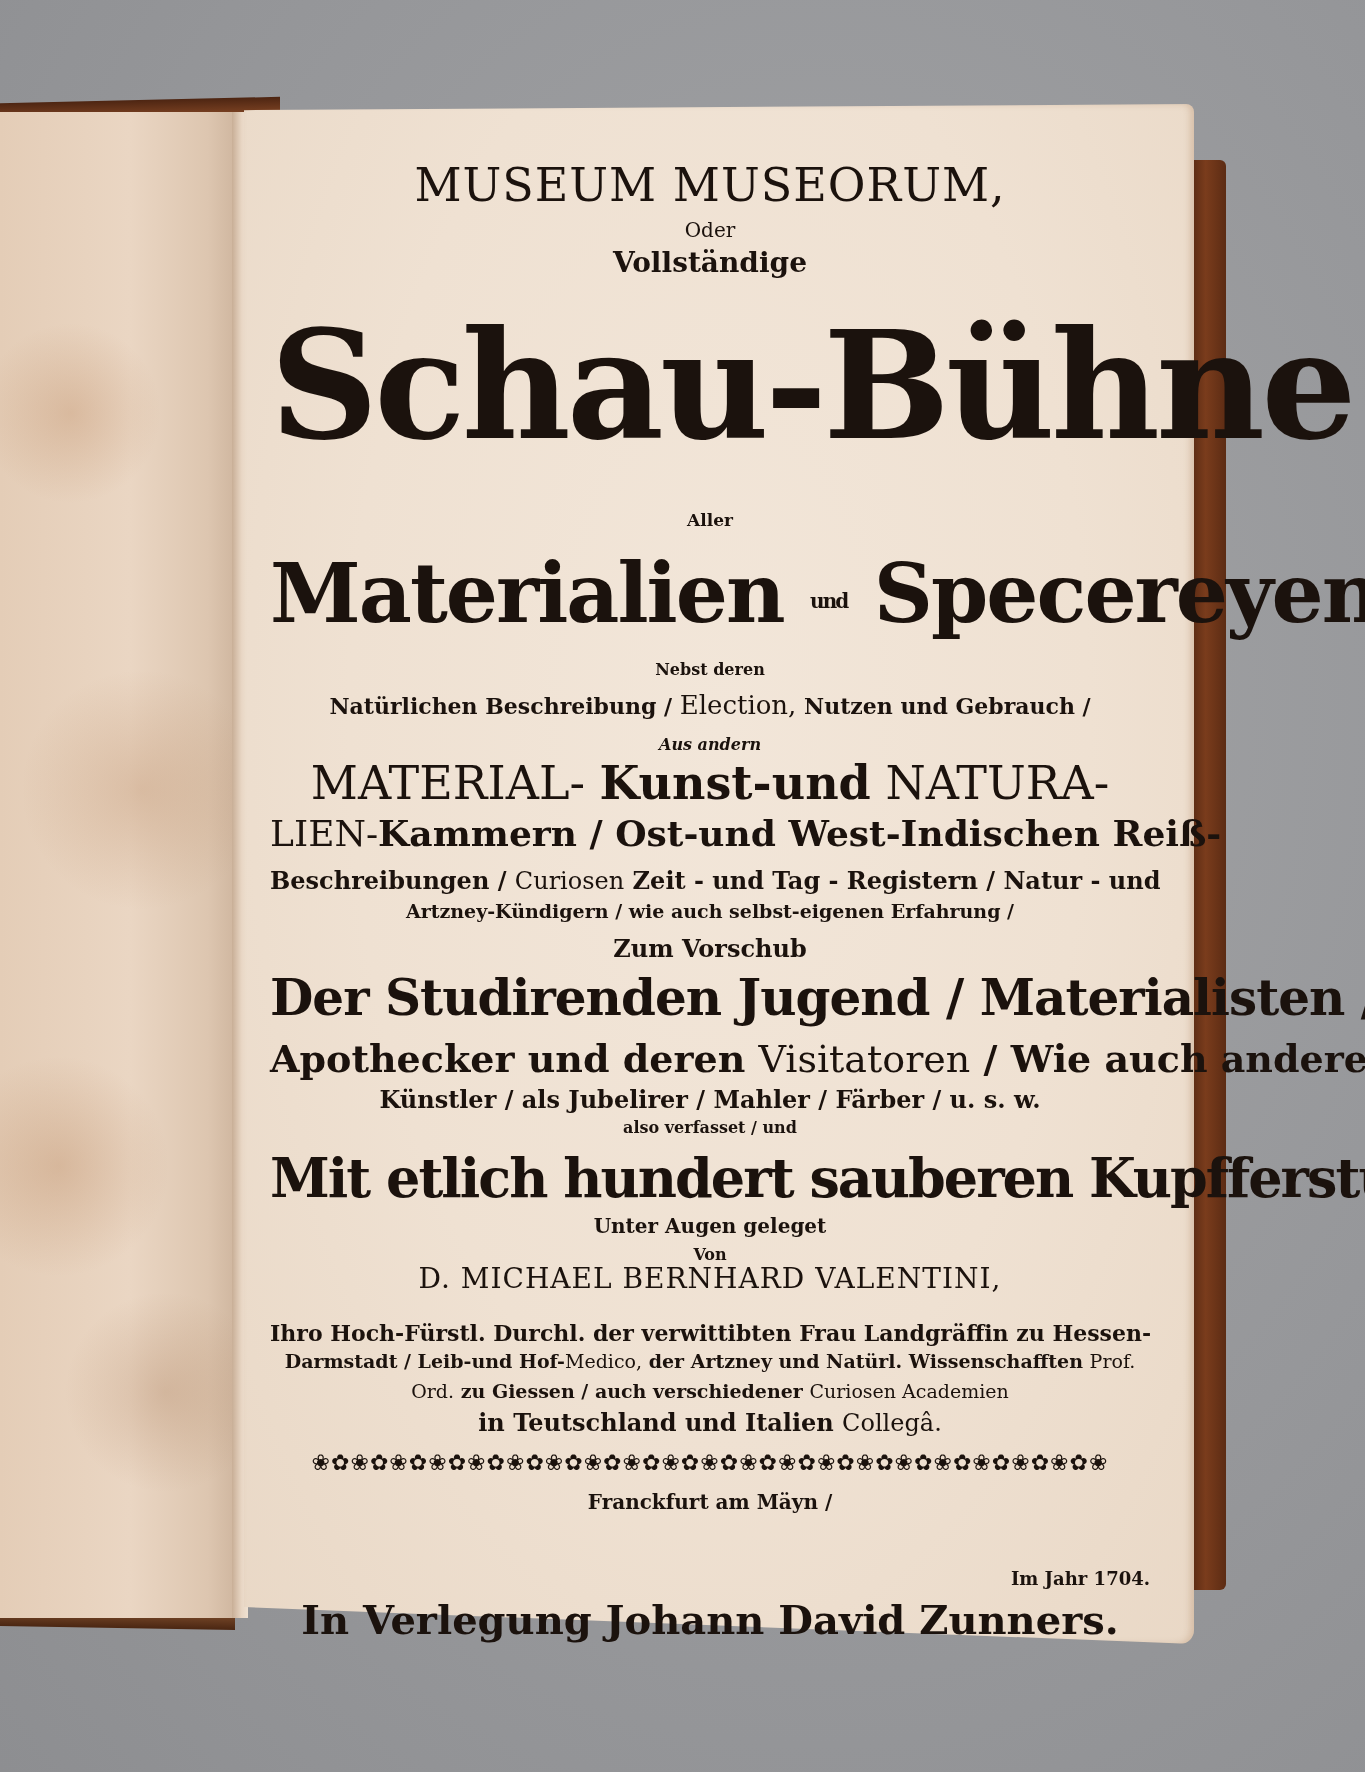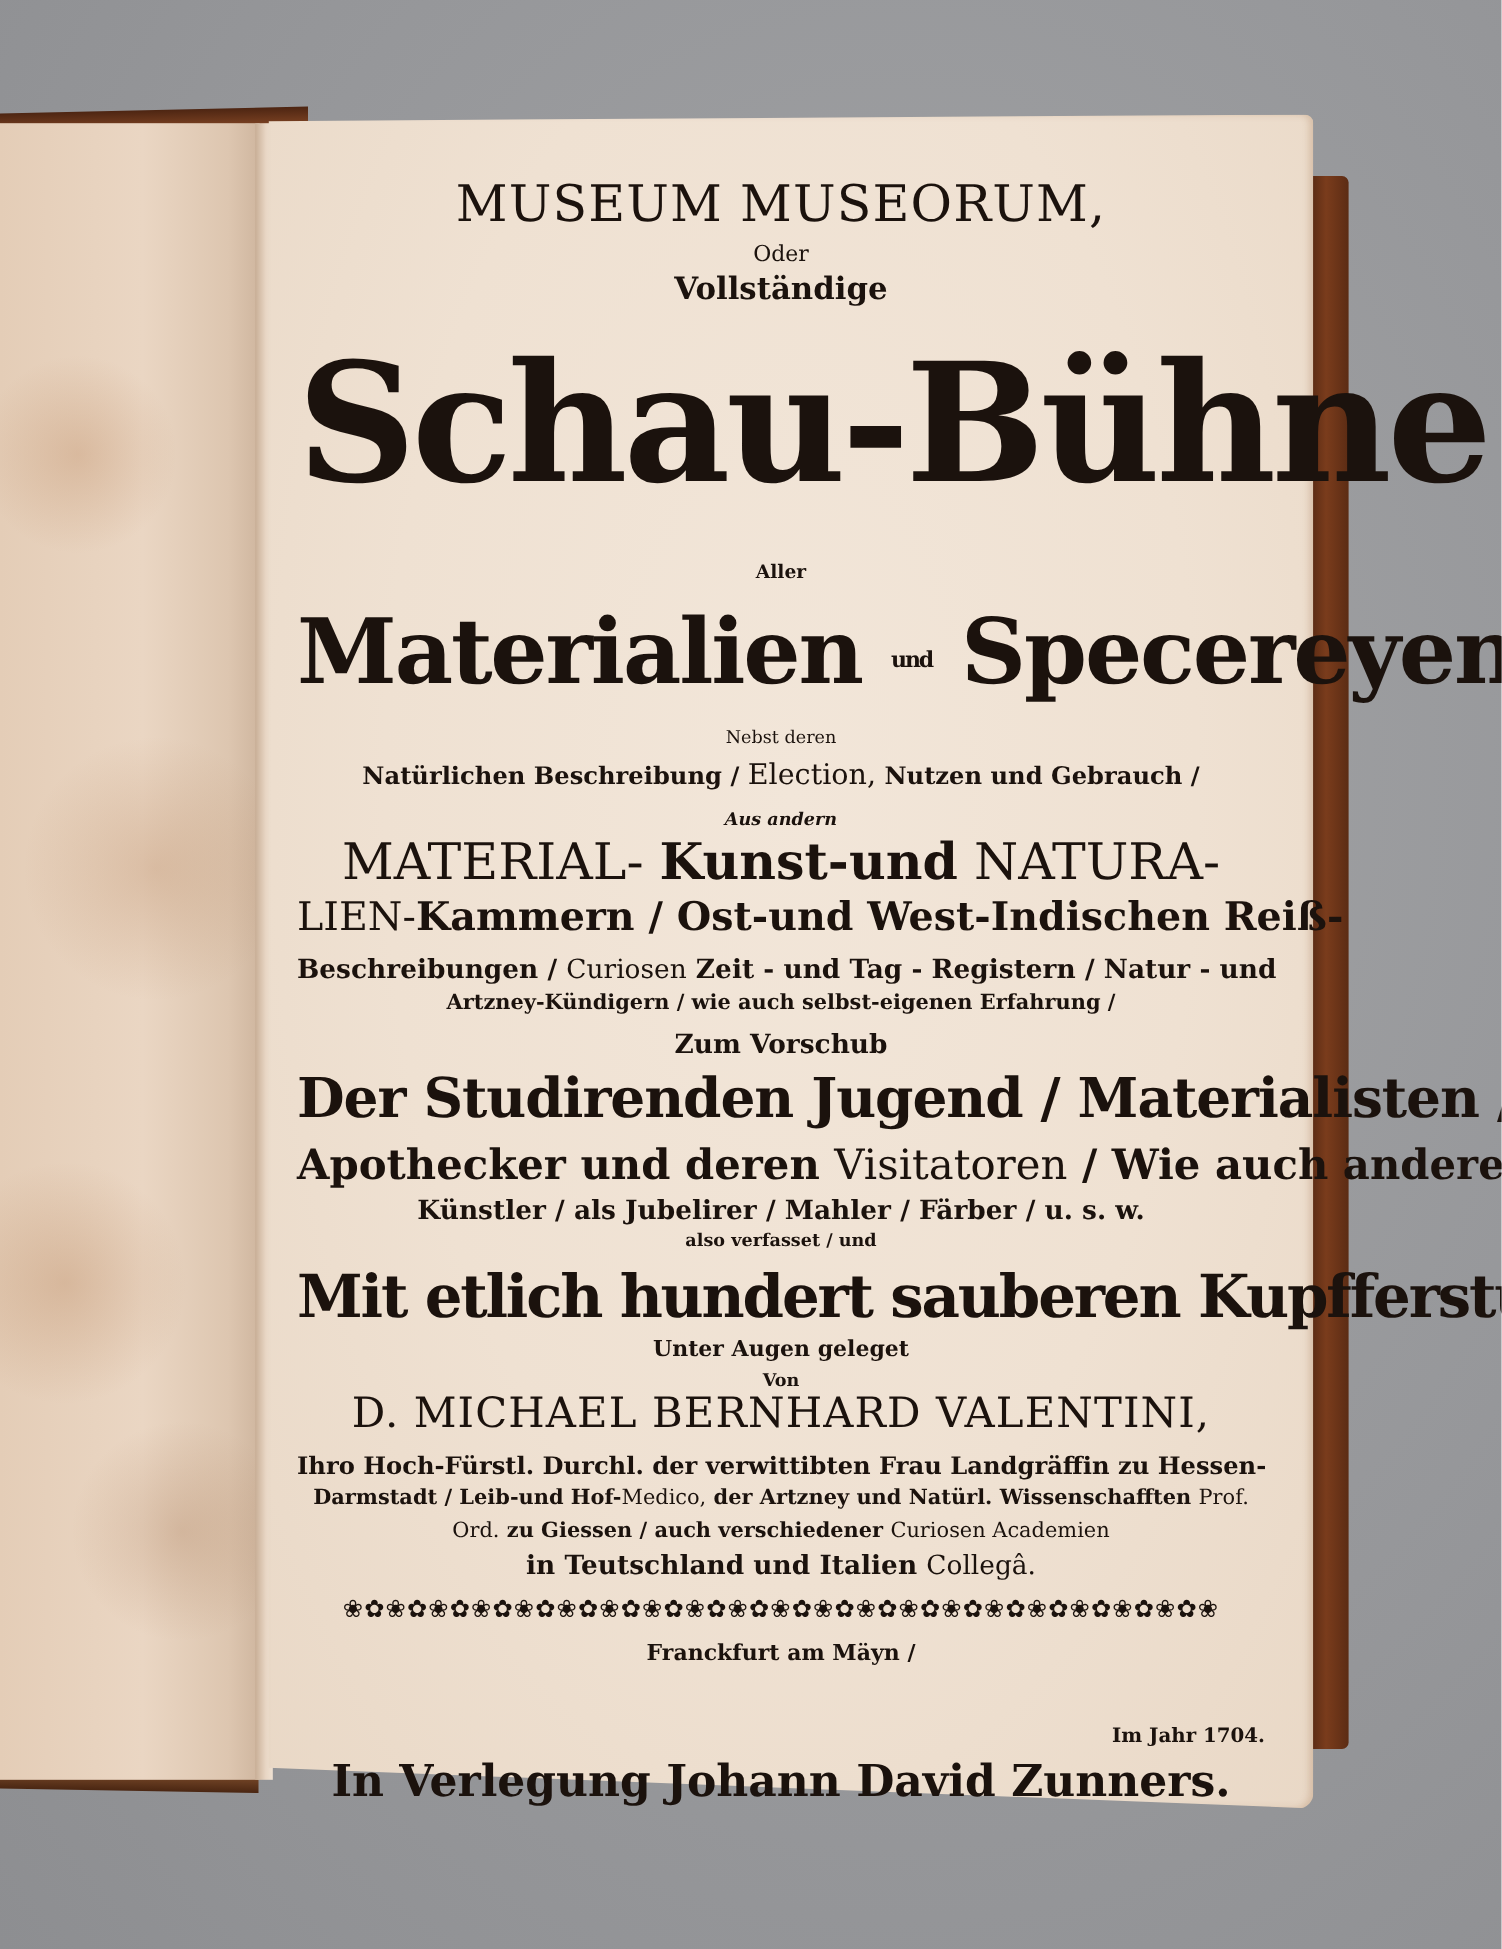--- a/index.html
+++ b/index.html
@@ -63,37 +63,37 @@
   .roman { font-family:"DejaVu Serif", serif; }
   .fraktur { font-family:"DejaVu Serif", serif; font-weight:bold; }
 
   .l-title   { top:158px; font-size:46px; letter-spacing:1px; }
   .l-oder    { top:218px; font-size:20px; font-weight:normal; }
   .l-voll    { top:246px; font-size:28px; font-weight:bold; }
   .l-schau   { top:290px; font-size:150px; font-weight:bold; letter-spacing:-4px; line-height:190px; }
   .l-aller   { top:510px; font-size:17px; font-weight:bold; }
   .l-mat     { top:538px; font-size:82px; font-weight:bold; letter-spacing:-2px; line-height:110px; }
   .l-mat .und { font-size:20px; vertical-align:middle; }
-  .l-nebst   { top:660px; font-size:16px; font-weight:normal; }
+  .l-nebst   { top:660px; font-size:16px; font-weight:bold; }
   .l-natur   { top:690px; font-size:22px; font-weight:bold; }
   .l-natur .rm { font-weight:normal; font-size:26px; }
   .l-aus     { top:735px; font-size:16px; font-weight:bold;font-style:italic; }
   .l-material{ top:756px; font-size:46px; }
   .l-lien    { top:812px; font-size:36px; }
   .l-beschr  { top:866px; font-size:24px; font-weight:bold; }
   .l-artz    { top:900px; font-size:19px; font-weight:bold; }
   .l-zum     { top:934px; font-size:24px; font-weight:bold; }
   .l-der     { top:968px; font-size:50px; font-weight:bold; letter-spacing:-1px; }
   .l-apo     { top:1036px; font-size:38px; font-weight:bold; }
   .l-kuenst  { top:1085px; font-size:24px; font-weight:bold; }
   .l-also    { top:1118px; font-size:16px; font-weight:bold; }
   .l-mit     { top:1146px; font-size:54px; font-weight:bold; letter-spacing:-2px; }
   .l-unter   { top:1214px; font-size:20px; font-weight:bold; }
   .l-von     { top:1245px; font-size:16px; font-weight:bold; }
-  .l-author  { top:1262px; font-size:38px; letter-spacing:1px; }
+  .l-author  { top:1262px; font-size:28px; letter-spacing:1px; }
   .l-ihro    { top:1320px; font-size:22px; font-weight:bold; }
   .l-darm    { top:1350px; font-size:19px; font-weight:bold; }
   .l-ord     { top:1380px; font-size:19px; font-weight:bold; }
   .l-in      { top:1408px; font-size:24px; font-weight:bold; }
   .l-orn     { top:1450px; font-size:22px; letter-spacing:1px; }
   .l-frank   { top:1490px; font-size:20px; font-weight:bold; }
   .l-verl    { top:1596px; font-size:40px; font-weight:bold; }
   .l-jahr    { top:1568px; font-size:18px; font-weight:bold;text-align:right; }
 
   .rm { font-weight:normal; }

